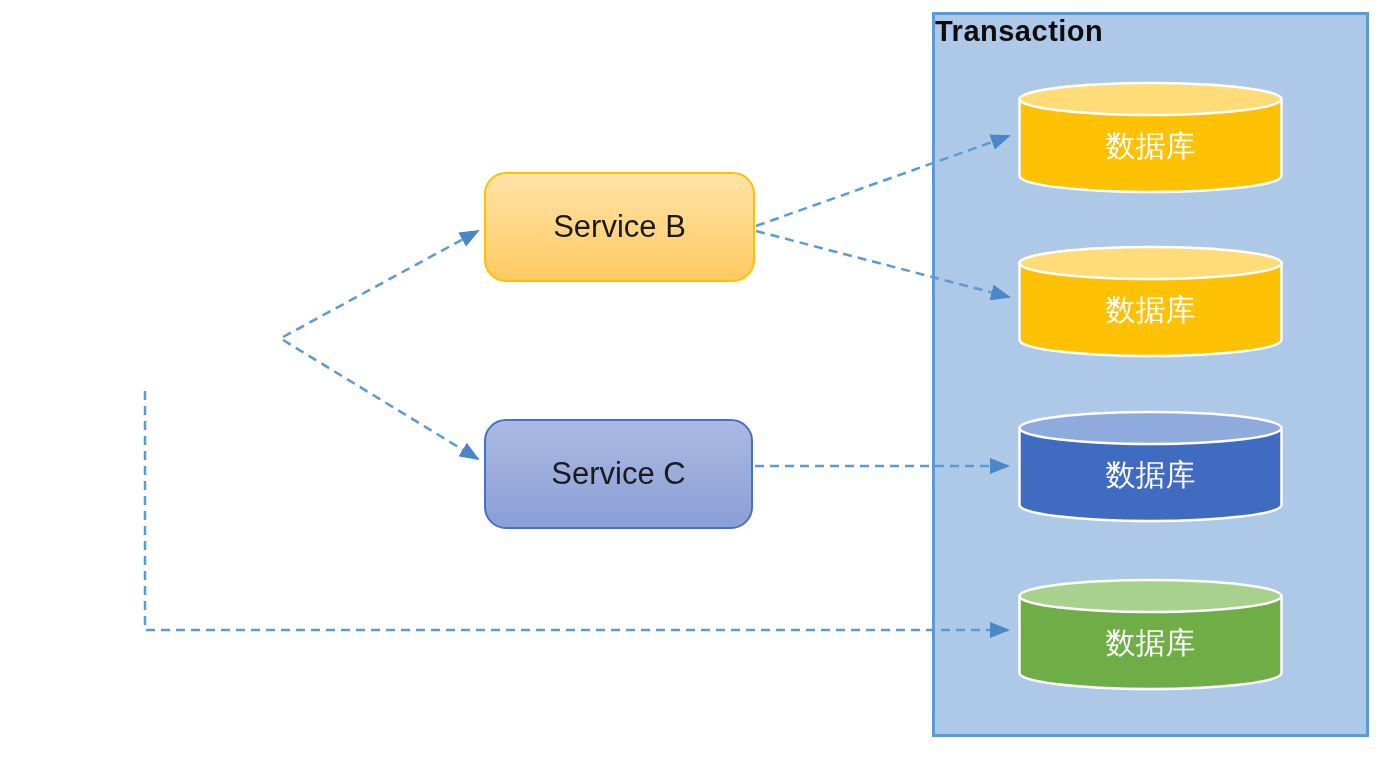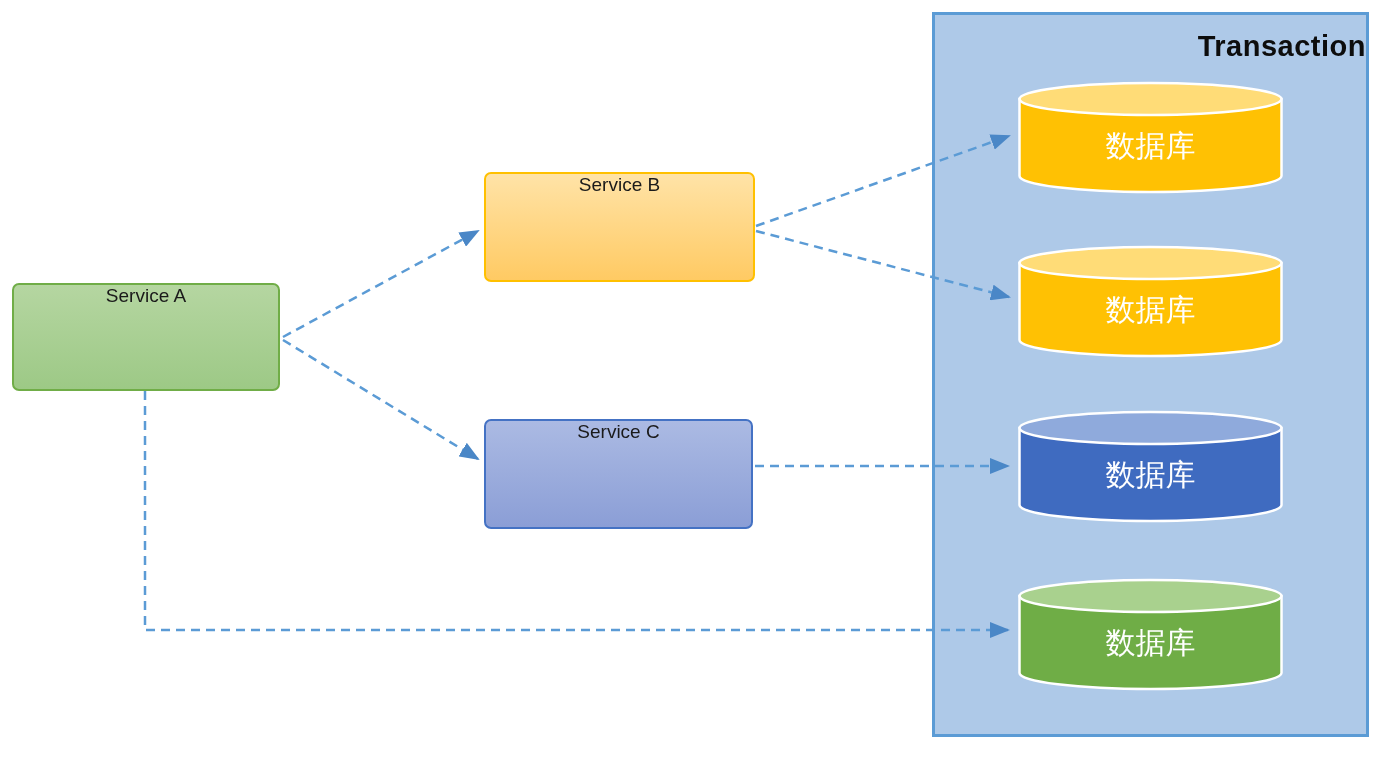--- a/index.html
+++ b/index.html
@@ -5,30 +5,30 @@
   html,body{margin:0;padding:0;background:#ffffff;}
   .canvas{
     position:relative;width:1390px;height:759px;background:#ffffff;
     font-family:"Liberation Sans","DejaVu Sans",sans-serif;overflow:hidden;
   }
   .panel{
     position:absolute;left:932px;top:12px;width:431px;height:719px;
     border:3px solid #5B9BD5;background:#AEC9E8;z-index:0;
   }
   .panel-title{
-    text-align:right;margin-top:15px;font-size:29px;font-weight:bold;color:#0d0d0d;
+    text-align:left;font-size:29px;font-weight:bold;color:#0d0d0d;
     letter-spacing:0.5px;
   }
   .edge-layer{
     position:absolute;left:0;top:0;width:1390px;height:759px;z-index:1;pointer-events:none;
   }
   .edge{fill:none;stroke-width:2.5;stroke-dasharray:9 6;}
   .node{
-    position:absolute;display:flex;justify-content:center;
-    font-size:19px;color:#1a1a1a;border:2.5px solid;border-radius:7px;z-index:2;
+    position:absolute;display:flex;align-items:center;justify-content:center;
+    font-size:31px;color:#1a1a1a;border:2.5px solid;border-radius:22px;z-index:2;
     box-sizing:border-box;
   }
   #node-a{left:12px;top:283px;width:268px;height:108px;}
   #node-b{left:484px;top:172px;width:271px;height:110px;}
   #node-c{left:484px;top:419px;width:269px;height:110px;}
   .db{position:absolute;width:269px;height:116px;z-index:2;}
   #db-1{left:1016px;top:80px;}
   #db-2{left:1016px;top:244px;}
   #db-3{left:1016px;top:409px;}
   #db-4{left:1016px;top:577px;}
@@ -53,23 +53,20 @@
       </marker>
     </defs>
   <polyline points="283,337 478,231" class="edge" stroke="#5B9BD5" marker-end="url(#arrowhead)"></polyline>
       <polyline points="283,340 478,459" class="edge" stroke="#5B9BD5" marker-end="url(#arrowhead)"></polyline>
       <polyline points="756,226 1009,136" class="edge" stroke="#5B9BD5" marker-end="url(#arrowhead)"></polyline>
       <polyline points="756,231 1009,297" class="edge" stroke="#5B9BD5" marker-end="url(#arrowhead)"></polyline>
       <polyline points="755,466 1008,466" class="edge" stroke="#5B9BD5" marker-end="url(#arrowhead)"></polyline>
       <polyline points="145,391 145,630 1008,630" class="edge" stroke="#5B9BD5" marker-end="url(#arrowhead)"></polyline>
     </svg>
 
-  <div class="node" id="node-a" style="background: linear-gradient(rgb(181, 214, 161), rgb(157, 201, 134)); border-color: rgb(112, 173, 71);">
-    <span>Service A</span>
-  </div>
   <div class="node" id="node-b" style="background: linear-gradient(rgb(255, 227, 167), rgb(255, 202, 99)); border-color: rgb(255, 192, 0);">
     <span>Service B</span>
   </div>
   <div class="node" id="node-c" style="background: linear-gradient(rgb(171, 186, 227), rgb(139, 158, 214)); border-color: rgb(68, 114, 196);">
     <span>Service C</span>
   </div>
 
   <svg class="db" id="db-1" viewBox="0 0 269 116">
     <path d="M3.5,19 L3.5,96 A131,16 0 0 0 265.5,96 L265.5,19 Z" stroke="#ffffff" stroke-width="2.5" fill="#FFC103"></path>
     <ellipse cx="134.5" cy="19" rx="131" ry="16" stroke="#ffffff" stroke-width="2.5" fill="#FFDC77"></ellipse>

